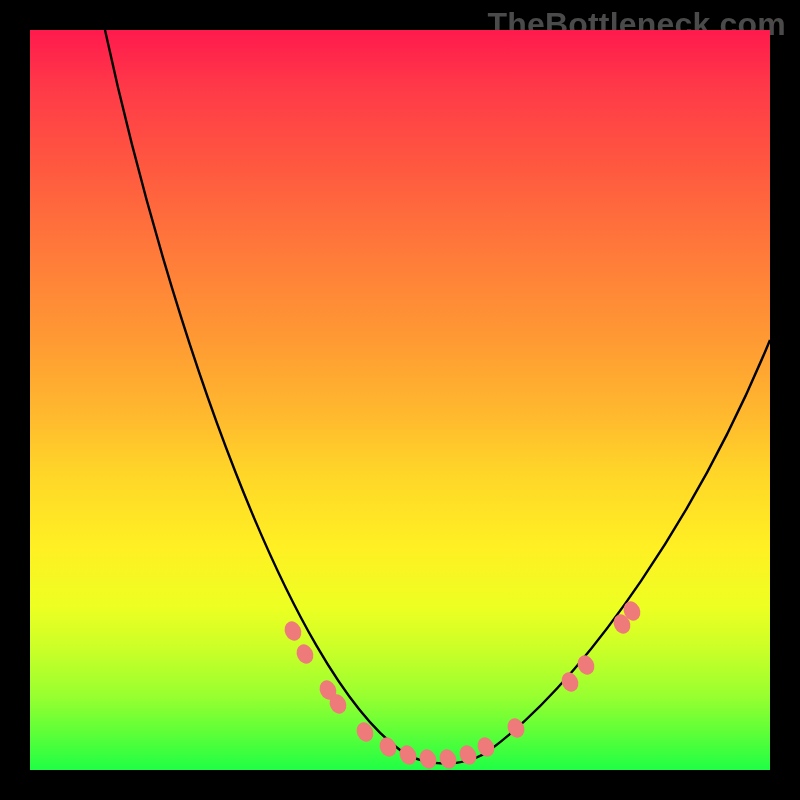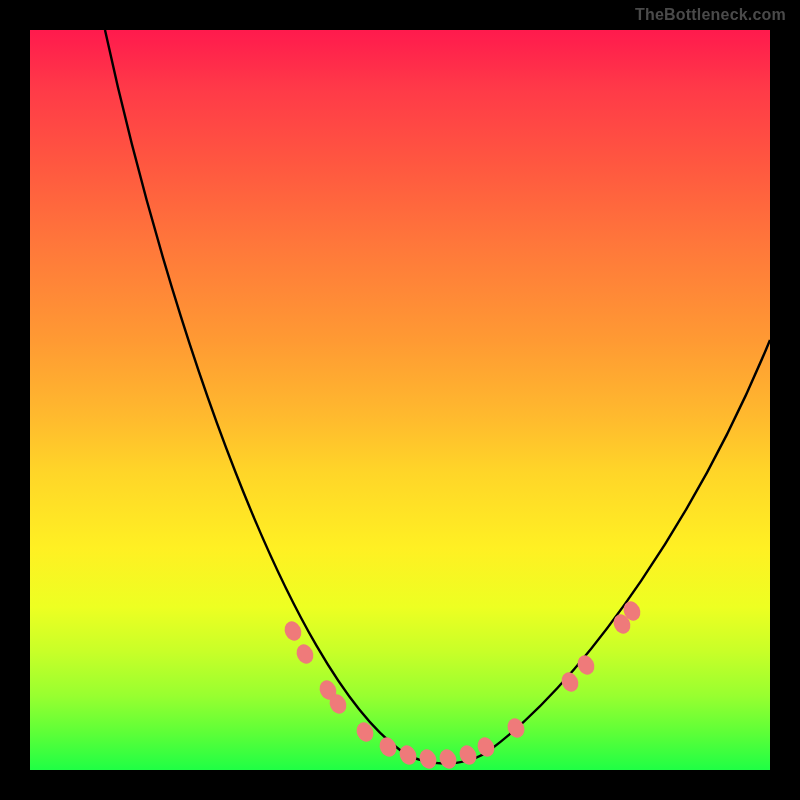--- a/index.html
+++ b/index.html
@@ -40,21 +40,21 @@
       #98ff30 90%,
       #5dff38 95%,
       #1fff45 100%
     );
   }
   .watermark {
     position: absolute;
     top: 6px;
     right: 14px;
     color: #4a4a4a;
-    font-size: 16px;
+    font-size: 32px;
     font-weight: 600;
     letter-spacing: 0.2px;
     user-select: none;
   }
   svg.curve {
     position: absolute;
     left: 0;
     top: 0;
     width: 740px;
     height: 740px;

